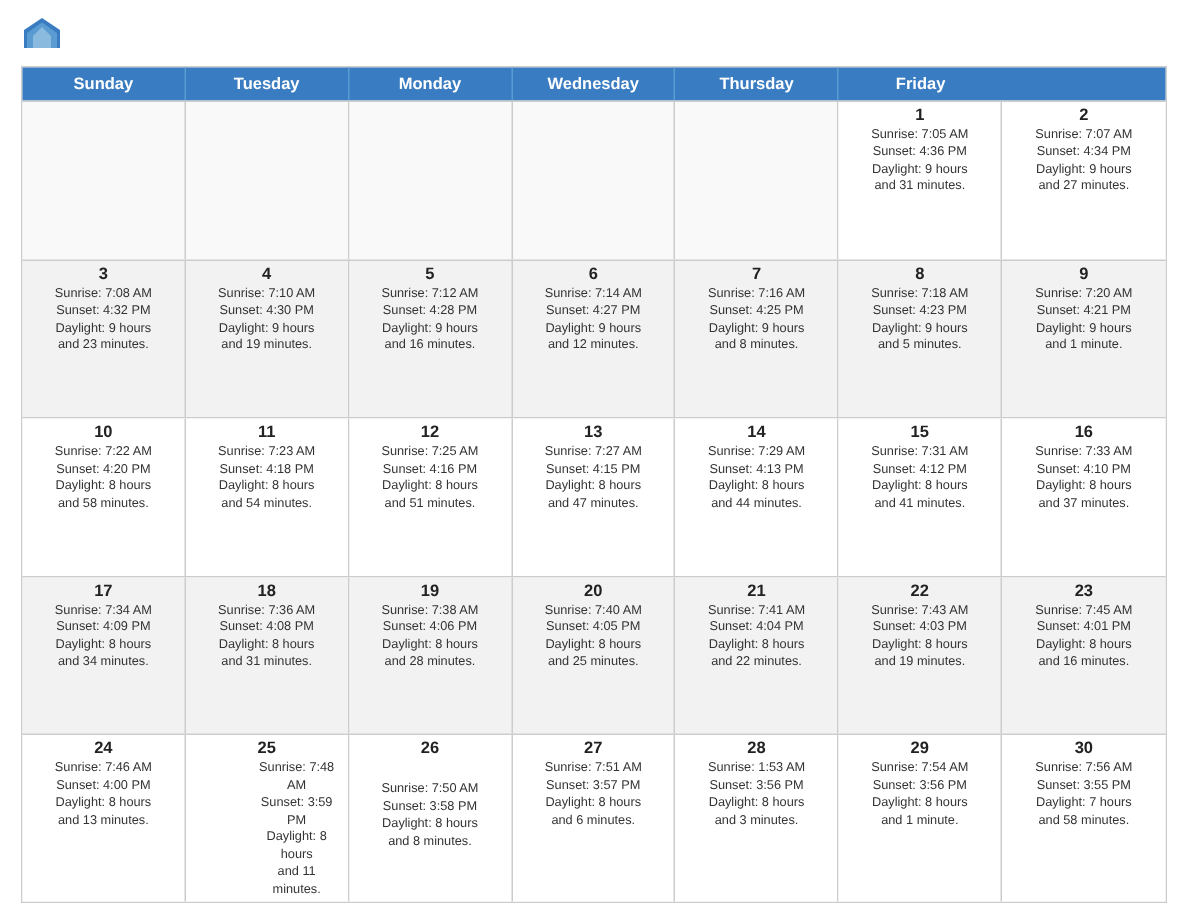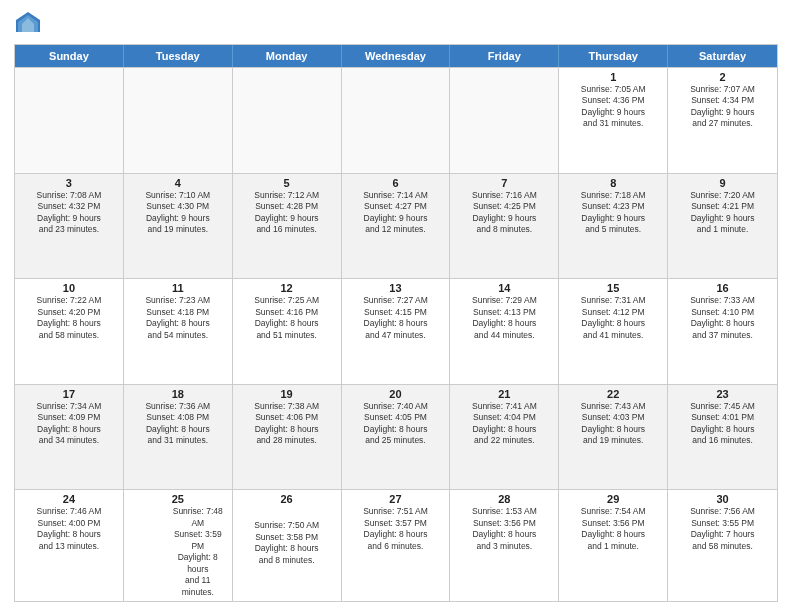--- a/index.html
+++ b/index.html
@@ -135,23 +135,22 @@
       <div class="location"></div>
     </div>
   </div>
 
   <div class="calendar">
     <div class="cal-header-row">
     <div class="cal-header-cell">Sunday</div>
         <div class="cal-header-cell">Tuesday</div>
         <div class="cal-header-cell">Monday</div>
         <div class="cal-header-cell">Wednesday</div>
+        <div class="cal-header-cell">Thursday</div>
         <div class="cal-header-cell">Friday</div>
-        <div class="cal-header-cell">Thursday</div>
-        <div class="cal-header-cell">Saturday</div>
       </div>
     <div class="cal-body">
     <div class="cal-row">
           <div class="cal-cell empty"></div>
           <div class="cal-cell empty"></div>
           <div class="cal-cell empty"></div>
           <div class="cal-cell empty"></div>
           <div class="cal-cell empty"></div>
           <div class="cal-cell">
             <div class="day-num">1</div>

